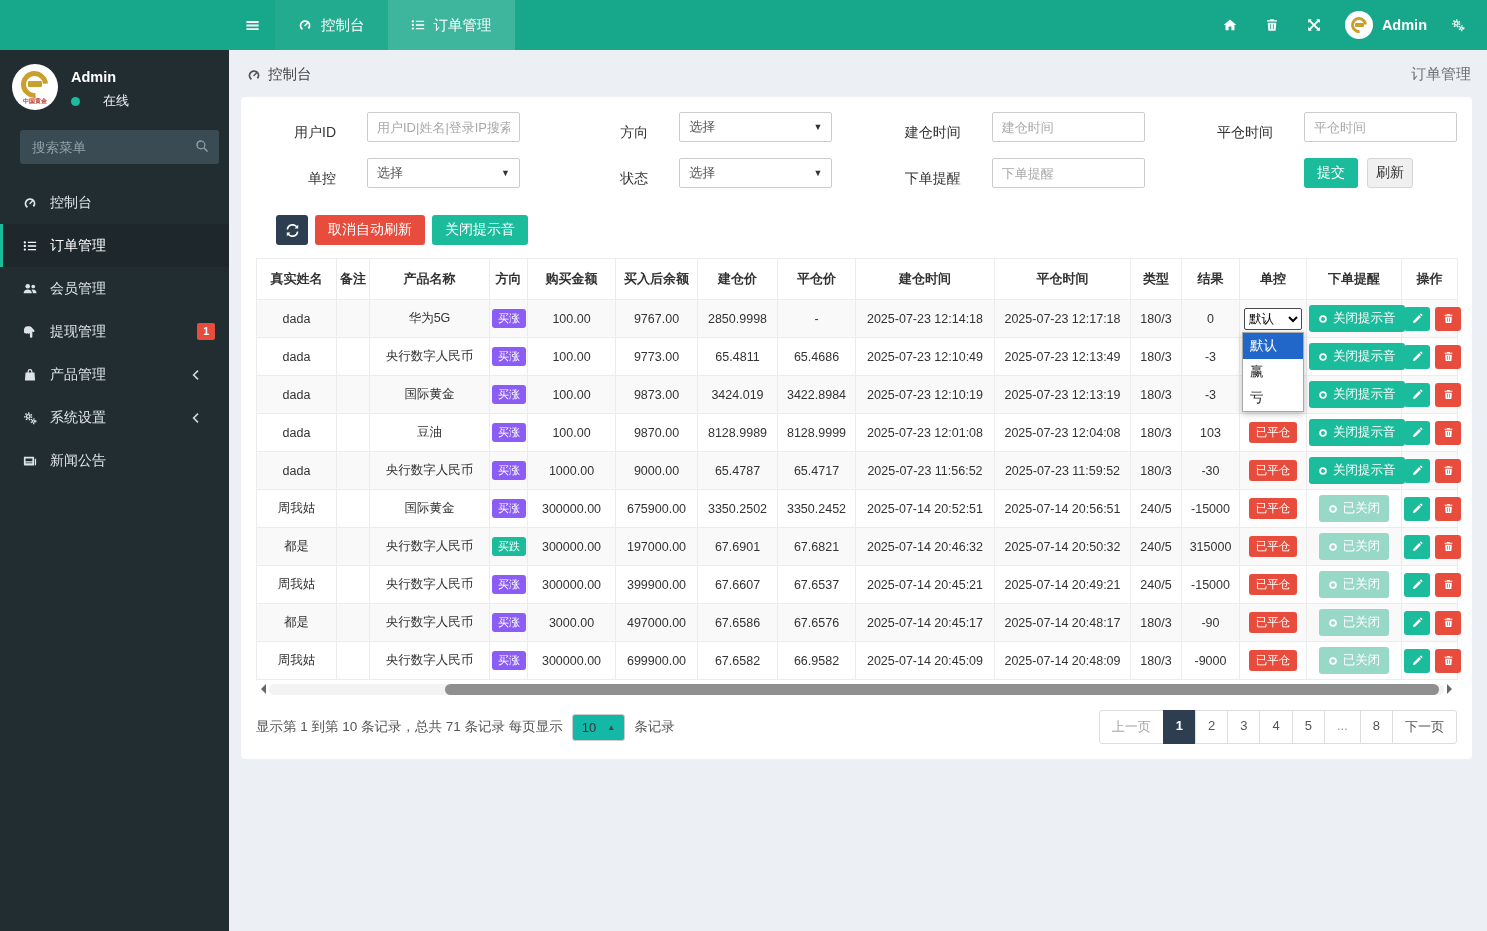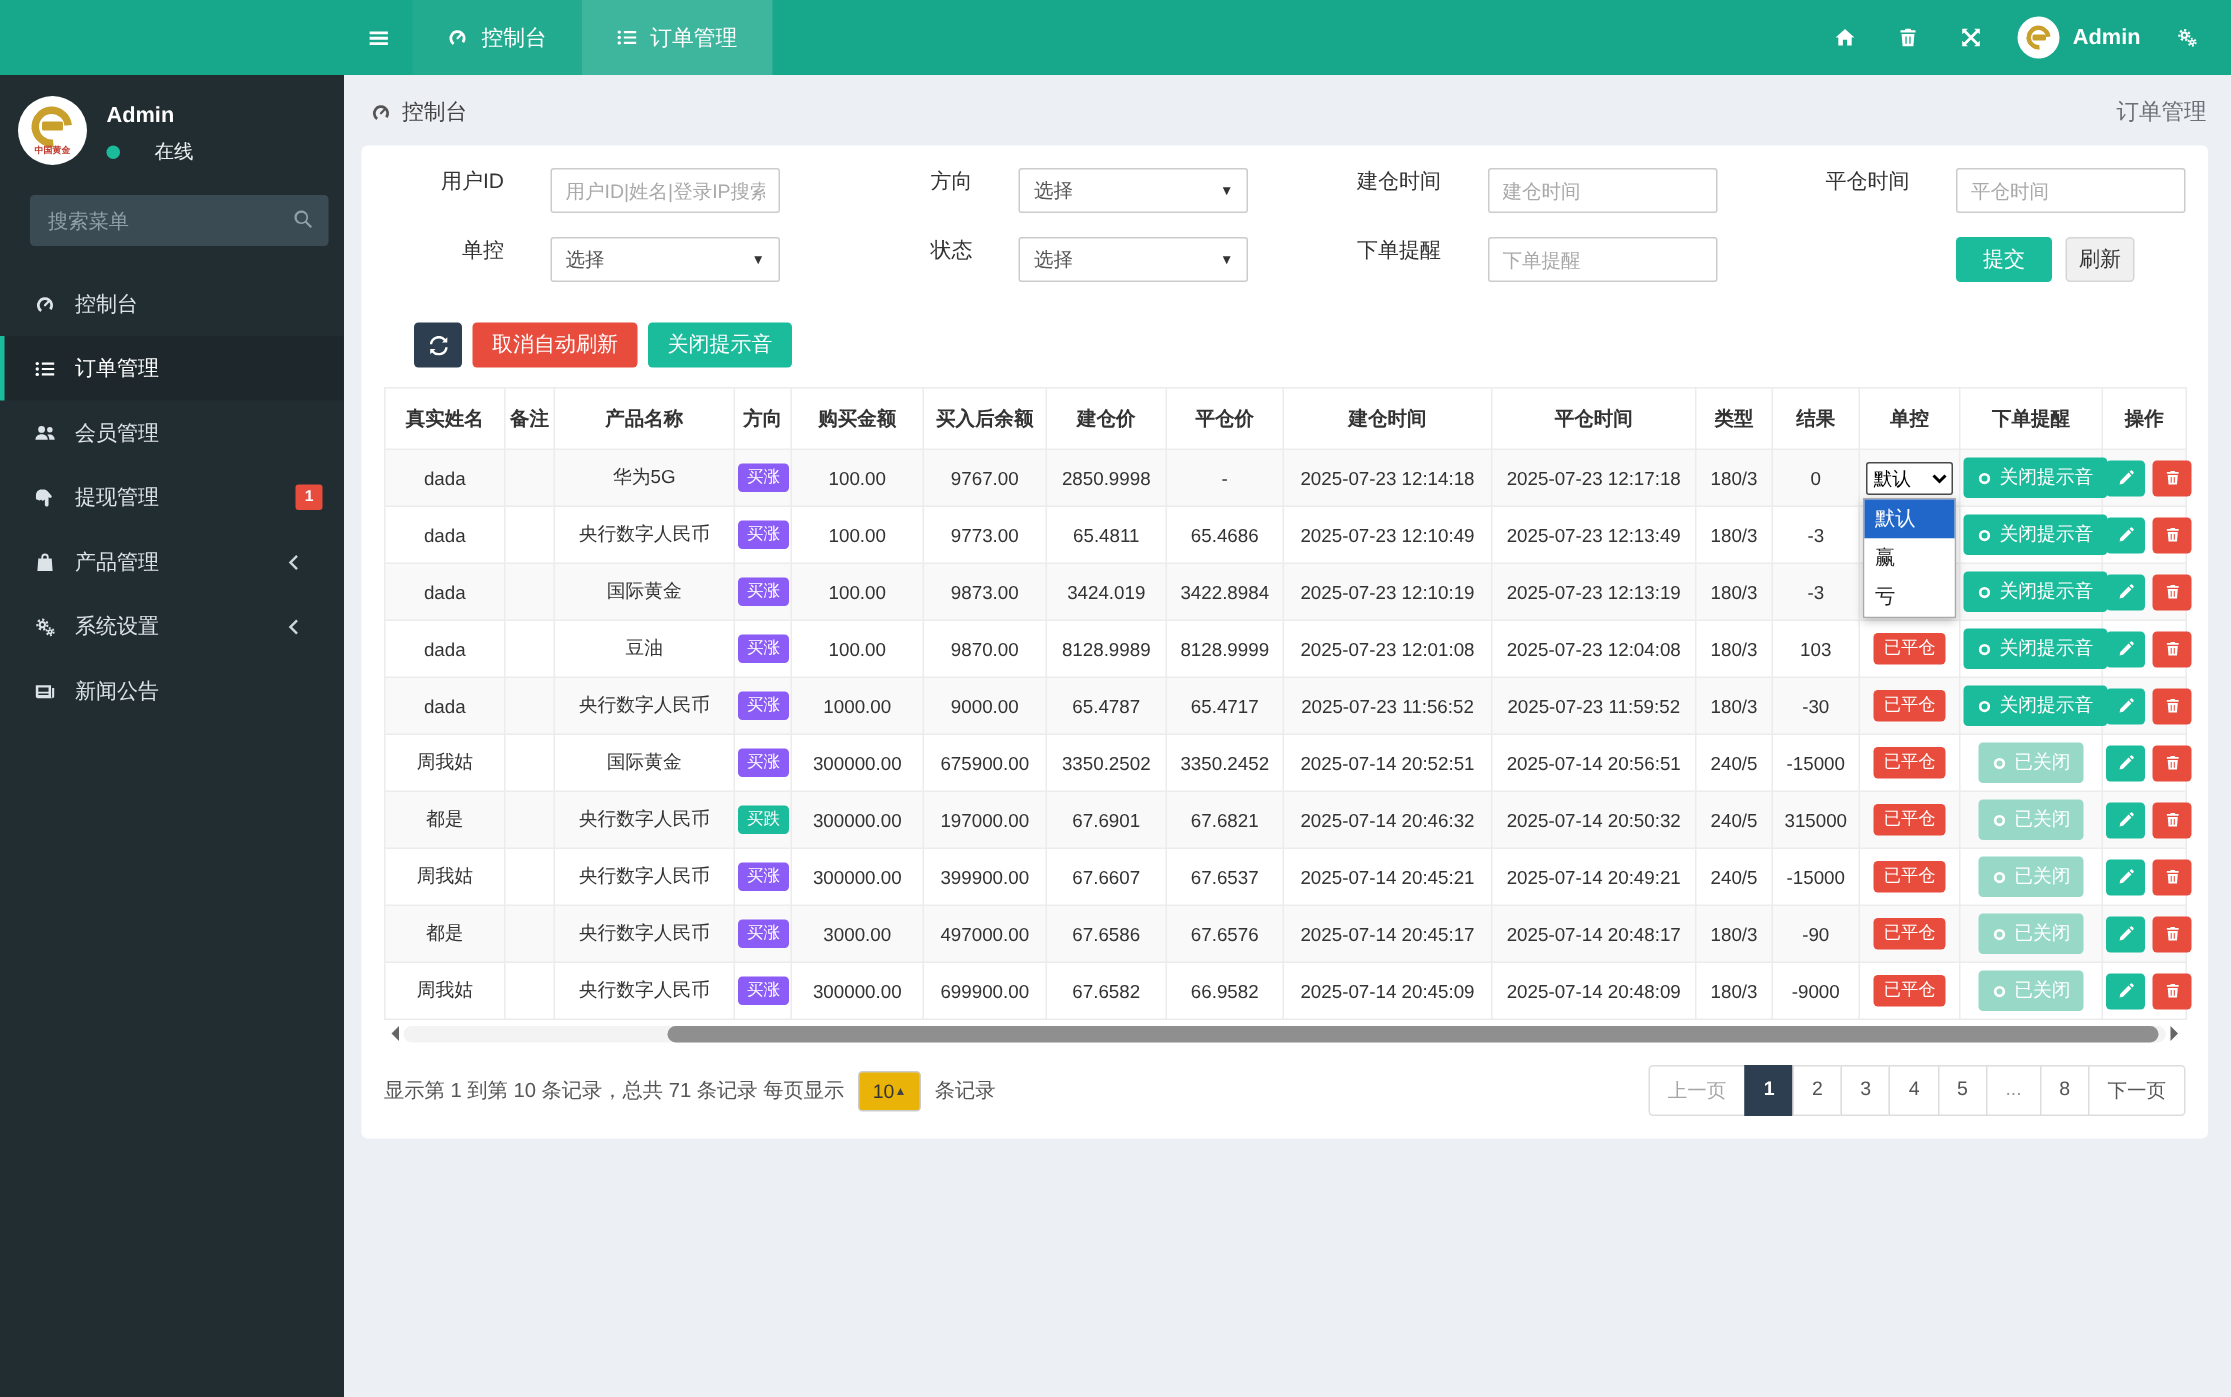--- a/index.html
+++ b/index.html
@@ -66,33 +66,33 @@
   .content-header { display:flex; justify-content:space-between; align-items:center;
     padding:15px 16px 13px 18px; }
   .breadcrumb { display:flex; align-items:center; gap:7px; color:#444; font-size:14.5px; }
   .breadcrumb .icon { color:#555; font-size:14px; }
   .page-title { color:#6a7075; font-size:15px; }
 
   .panel { background:#fff; margin:0 15px 0 12px; border-radius:4px; padding:15px; }
 
   
   .f-row { display:flex; justify-content:space-between; margin-bottom:16px; }
-  .f-group { display:flex; align-items:flex-start; width:264px; }
+  .f-group { display:flex; align-items:flex-end; width:264px; }
   .f-label { width:80px; text-align:right; margin-right:31px; font-size:14px; color:#333; flex:none; }
   .f-ctl { width:153px; height:30px; flex:none; }
   .f-input { width:100%; height:100%; border:1px solid #ccc; border-radius:2px; padding:0 9px;
     font-size:13px; color:#333; font-family:inherit; }
   .f-input::placeholder { color:#a9a9a9; }
   .f-select { width:100%; height:100%; border:1px solid #ccc; border-radius:2px; display:flex;
     align-items:center; justify-content:space-between; padding:0 9px; font-size:13px; color:#555;
     background:#fff; cursor:pointer; }
   .f-caret { font-size:9px; color:#333; }
   .f-buttons { display:flex; gap:9px; margin-left:111px; }
   .btn { border:none; border-radius:3px; font-size:14px; cursor:pointer; font-family:inherit; }
-  .btn-submit { background:#1abc9c; color:#fff; width:64px; height:30px; }
+  .btn-submit { background:#1abc9c; color:#fff; width:54px; height:30px; }
   .btn-reset { background:#f0f0f0; color:#333; width:46px; height:30px; border:1px solid #d5d5d5; }
 
   
   .toolbar { display:flex; gap:7px; margin-top:27px;margin-left:20px; }
   .btn-dark { background:#2c3e50; color:#fff; width:32px; height:30px; display:flex;
     align-items:center; justify-content:center; font-size:13px; }
   .btn-red { background:#e74c3c; color:#fff; height:30px; padding:0 13px; }
   .btn-teal { background:#1abc9c; color:#fff; height:30px; padding:0 13px; }
 
   
@@ -131,22 +131,22 @@
   .hs-arrow { width:0; height:0; border:5px solid transparent; }
   .hs-arrow.left { border-right-color:#666; }
   .hs-arrow.right { border-left-color:#666; }
   .hs-track { flex:1; height:11px; background:#f3f3f3; border-radius:6px; position:relative; }
   .hs-thumb { position:absolute; left:15%; right:0.4%; top:0; height:11px; background:#8f8f8f;
     border-radius:6px; cursor:pointer; }
 
   
   .panel-footer { display:flex; justify-content:space-between; align-items:center; margin-top:15px; }
   .summary { display:flex; align-items:center; gap:9px; color:#555; font-size:13.5px; }
-  .pagesize { display:inline-flex; align-items:center; gap:0; border:1px solid #ccc; border-radius:3px;
-    background:#eab308; padding:5px 9px; font-size:13px; color:#333; cursor:pointer; }
+  .pagesize { display:inline-flex; align-items:center; gap:11px; border:1px solid #ccc; border-radius:3px;
+    background:#14b8a6; padding:5px 9px; font-size:13px; color:#333; cursor:pointer; }
   .caret-up { font-size:8px; color:#444; }
   .pagination { display:flex; list-style:none; }
   .pagination li { border:1px solid #ddd; background:#fff; color:#555; font-size:13px;
     padding:7px 12px; margin-left:-1px; cursor:pointer; min-width:33px; text-align:center; }
   .pagination li:first-child { border-radius:3px 0 0 3px; margin-left:0; }
   .pagination li:last-child { border-radius:0 3px 3px 0; }
   .pagination li.prev { color:#a5a5a5; }
   .pagination li.ellipsis { color:#999; }
   .pagination li.active { background:#2c3e50; border-color:#2c3e50; color:#fff; font-weight:bold; }
 </style>

